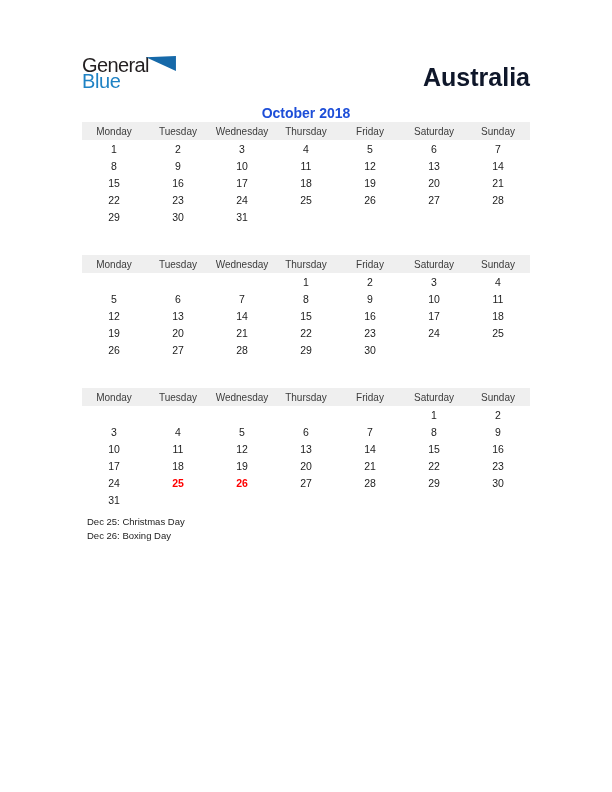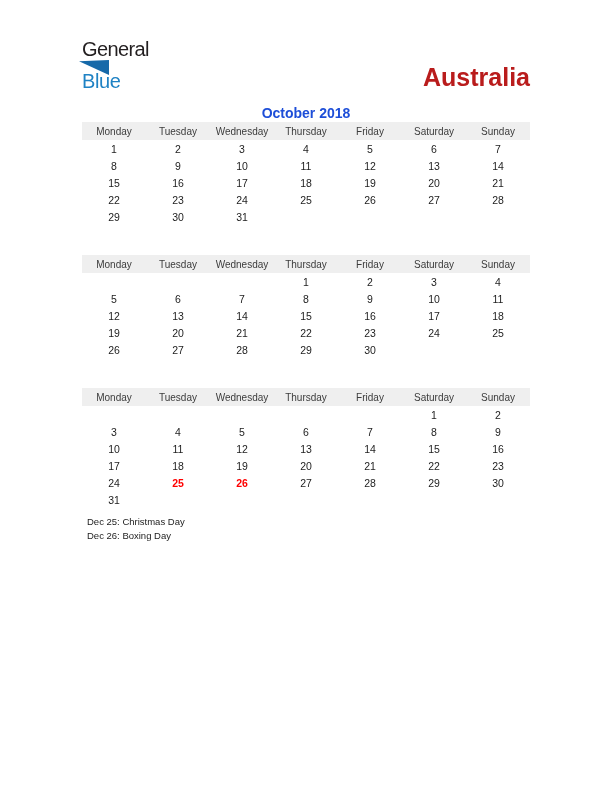--- a/index.html
+++ b/index.html
@@ -24,21 +24,21 @@
   }
   
   .header {
     display: flex;
     justify-content: space-between;
     align-items: flex-end;
     height: 38px;
     margin-bottom: 16px;
   }
   .logo { width: 98px; }
-  .logo-row { display: flex; align-items: flex-start; flex-direction: column; }
+  .logo-row { display: flex; align-items: flex-start; }
   .logo-general {
     font-size: 20px;
     line-height: 20px;
     color: #231F20;
     letter-spacing: -0.6px;
   }
   .logo-flag {
     width: 30px; height: 15px;
     margin-left: -3px;
     margin-top: 1px;
@@ -51,21 +51,21 @@
     color: var(--logo-blue);
     letter-spacing: -0.4px;
     text-align: left;
     padding-right: 4px;
     margin-top: -3px;
   }
   .title {
     font-size: 25px;
     line-height: 26px;
     font-weight: bold;
-    color: #b91c1c;
+    color: #0f172a;
     text-align: center;
   }
   
   .month + .month { margin-top: 30px; }
   .month-title {
     text-align: center;
     font-size: 14px;
     font-weight: bold;
     color: #1d4ed8;
     height: 16px;

